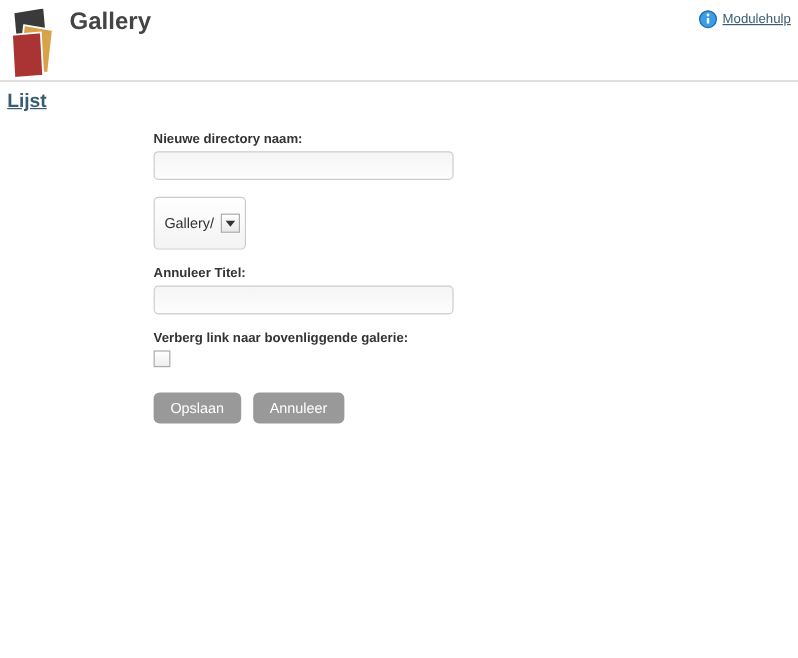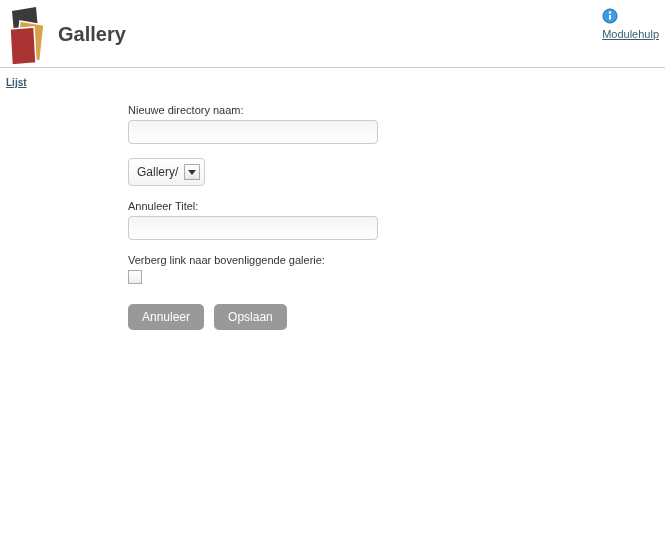--- a/index.html
+++ b/index.html
@@ -15,92 +15,92 @@
   .header {
     display: flex;
     align-items: flex-end;
     justify-content: space-between;
     border-bottom: 1px solid #ccc;
     padding: 4px 6px 2px 6px;
     height: 68px;
   }
   .header-left {
     display: flex;
-    align-items: center;
+    align-items: flex-start;
     gap: 4px;
   }
   .logo {
     width: 48px;
     height: 58px;
     position: relative;
   }
   .logo svg { display: block; }
   .title {
     font-size: 20px;
     font-weight: bold;
     color: #444;
     padding-bottom: 4px;
   }
   .help-link {
     display: flex;
+    align-items: center;
     gap: 4px;
     align-self: flex-start;
     padding-top: 4px;
     cursor: pointer;
-    flex-direction: column;
   }
   .help-link .icon-info {
     width: 16px;
     height: 16px;
   }
   .help-link span {
     color: #385c72;
     text-decoration: underline;
     font-size: 11px;
   }
   .nav {
     padding: 8px 6px 6px 6px;
   }
   .nav a {
     font-weight: bold;
     color: #385c72;
     text-decoration: underline;
-    font-size: 10px;
+    font-size: 16px;
     cursor: pointer;
   }
   .form-area {
     padding: 10px 6px 6px 128px;
   }
   .field {
     margin-bottom: 14px;
   }
   .field label {
     display: block;
-    font-weight: normal;
+    font-weight: bold;
     font-size: 11px;
     color: #333;
     margin-bottom: 4px;
   }
   .text-input {
     width: 250px;
     height: 24px;
     border: 1px solid #ccc;
     border-radius: 4px;
     background: linear-gradient(#f5f5f5,#fdfdfd);
     padding: 2px 6px;
     font-family: inherit;
     font-size: 12px;
   }
   .select-wrap {
     display: inline-flex;
     align-items: center;
     border: 1px solid #ccc;
     border-radius: 4px;
     background: linear-gradient(#fff,#f3f3f3);
-    height: 28px;
+    height: 44px;
     padding: 0 4px 0 8px;
     font-size: 12px;
     cursor: pointer;
   }
   .select-wrap .sel-text {
     padding-right: 6px;
   }
   .select-wrap .sel-btn {
     width: 16px;
     height: 16px;
@@ -203,17 +203,17 @@
   </div>
 
 
 
   <div class="field">
     <label>Verberg link naar bovenliggende galerie:</label>
     <span class="checkbox"></span>
   </div>
 
   <div class="buttons">
+    <button class="btn">Opslaan</button>
     <button class="btn">Annuleer</button>
-    <button class="btn">Opslaan</button>
   </div>
 
 </div>
 
 </body></html>

